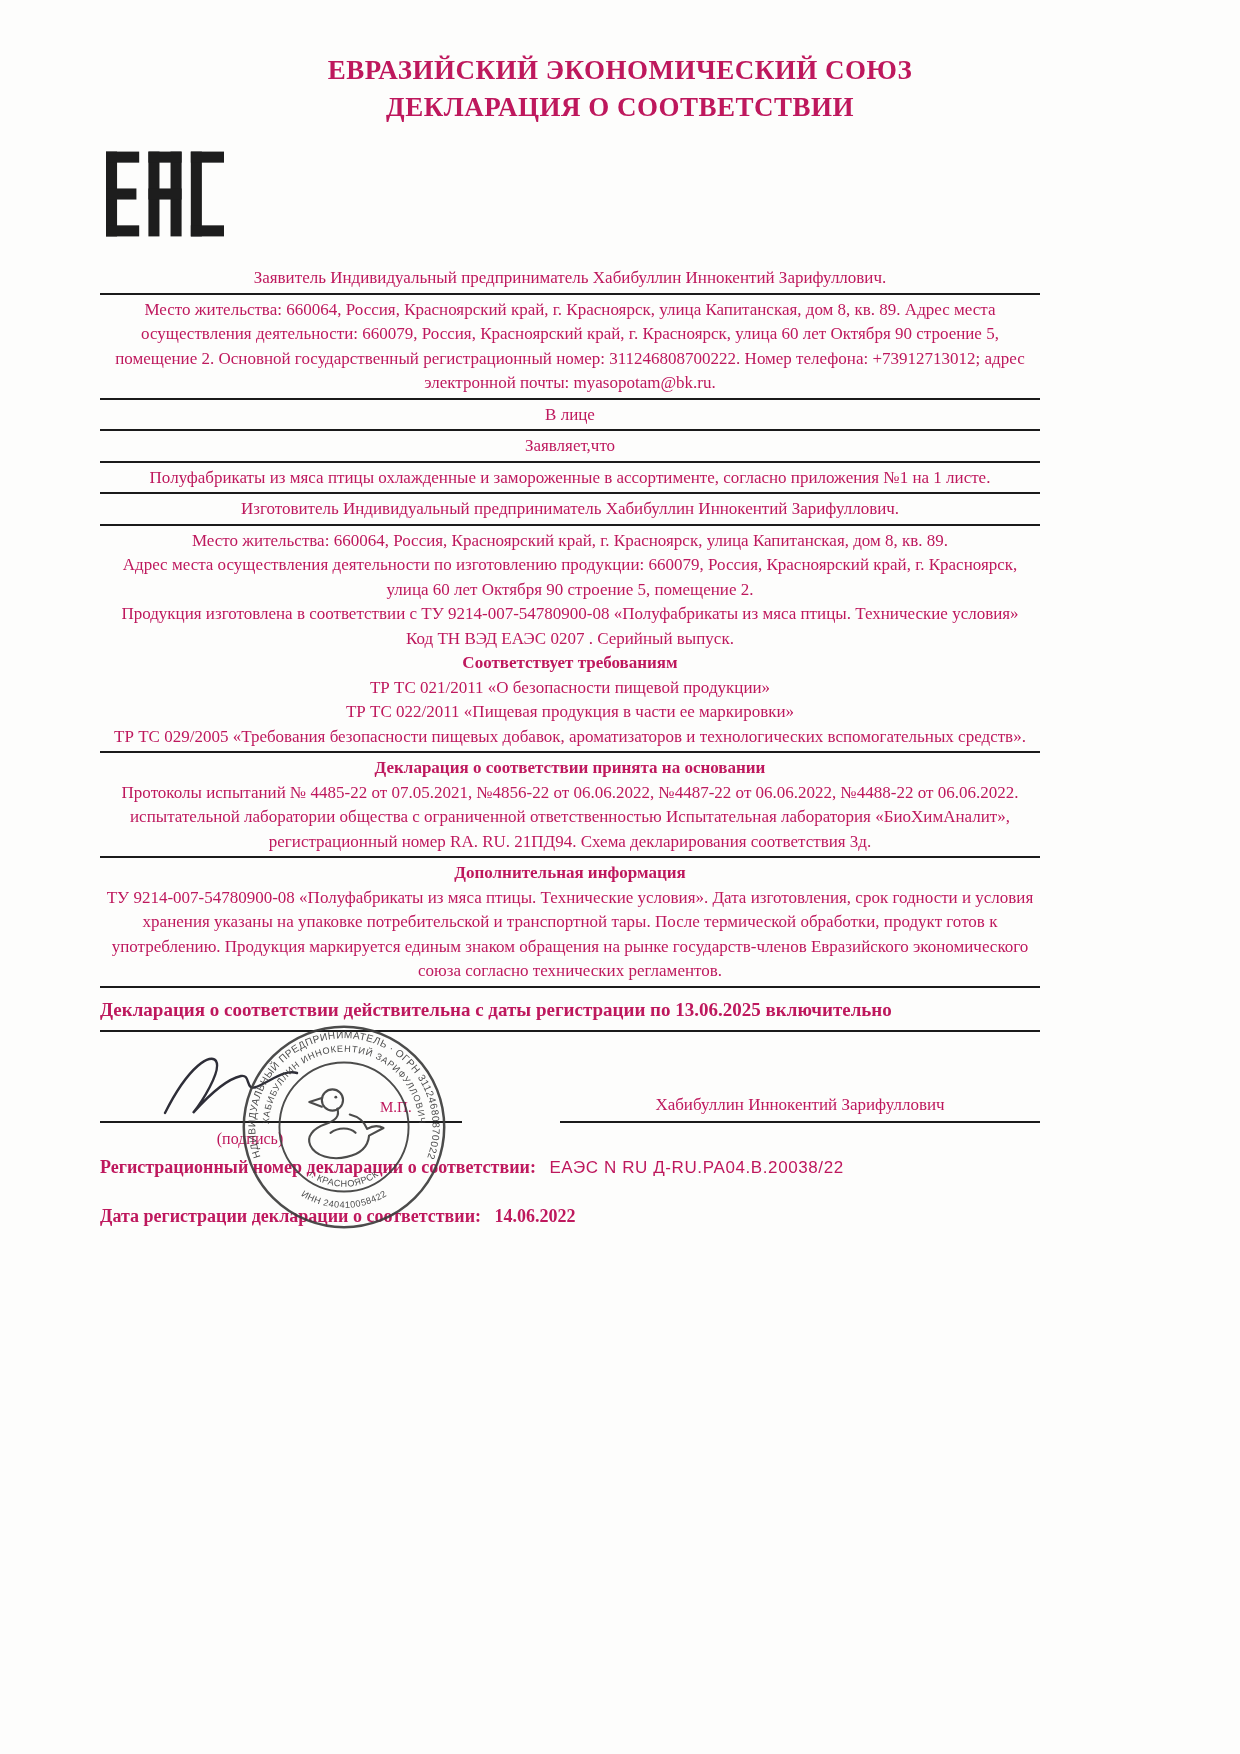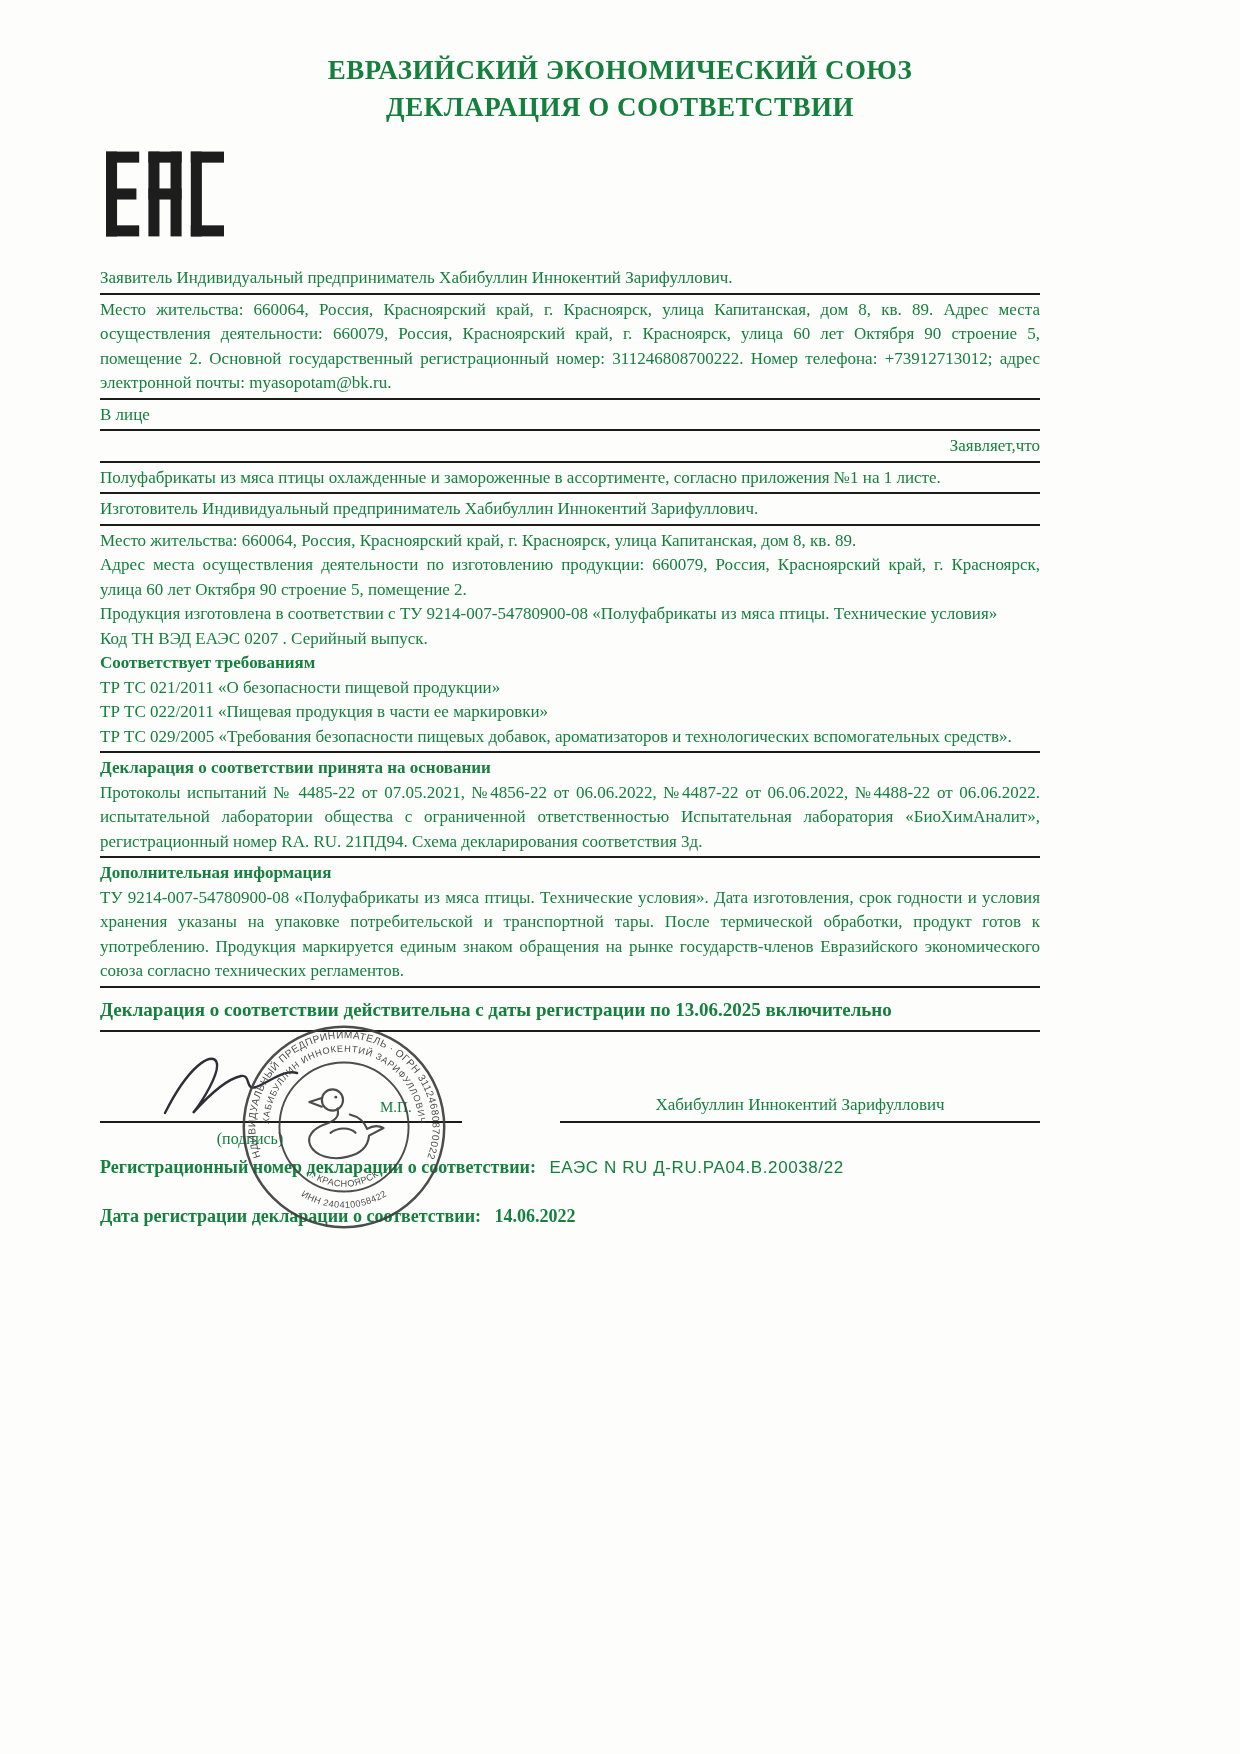--- a/index.html
+++ b/index.html
@@ -1,33 +1,33 @@
 <!DOCTYPE html>
 <html><head>
 <meta charset="utf-8">
 <style>
   html,body { margin:0; padding:0; background:#e8e8e8; }
   .page {
     position:relative; width:1240px; height:1754px; margin:0 auto;
-    background:#fdfdfc; color:#15803d;
+    background:#fdfdfc; color:#be185d;
     font-family:"Liberation Serif", serif;
     box-shadow:0 0 8px rgba(0,0,0,.25);
     overflow:hidden;
   }
   .title { padding-top:52px; text-align:center; font-weight:bold;
            font-size:27px; line-height:37px; letter-spacing:.5px; }
   .eac-wrap { margin:22px 0 0 106px; height:92px; }
   .content { margin:26px 100px 0 100px; width:940px;
              font-size:17px; line-height:24.5px; }
-  .content p { margin:0; }
+  .content p { margin:0;text-align:center; }
   .just { text-align:justify; }
   .rule { border-top:2px solid #1b1b1b; height:0; margin:2px 0 3px 0; }
   .lbl { font-weight:normal; }
   .h { font-weight:bold; margin:0; }
-  .spread { display:flex; justify-content:flex-end; }
+  .spread { display:flex; justify-content:center; }
   .validity { font-weight:bold; font-size:19px; line-height:25px; padding:6px 0 6px 0; }
   .sig-area { position:relative; height:112px; margin-top:0; }
   .sig-line-left  { position:absolute; left:0;   top:86px; width:362px; border-bottom:2px solid #1b1b1b; }
   .sig-line-right { position:absolute; left:460px; top:86px; width:480px; border-bottom:2px solid #1b1b1b; }
   .signer-name { position:absolute; left:460px; top:58px; width:480px; text-align:center; font-size:17px; }
   .cap-left  { position:absolute; left:70px;  top:92px; width:160px; text-align:center; font-size:16px; }
   .cap-right { position:absolute; left:460px; top:92px; width:480px; text-align:center; font-size:16px; }
   .mp { position:absolute; left:280px; top:60px; font-size:15px; }
   .stamp { position:absolute; left:138px; top:-14px; width:212px; height:212px; opacity:.92; z-index:3; }
   .scribble { position:absolute; left:55px; top:14px; width:150px; height:74px; z-index:2; }

